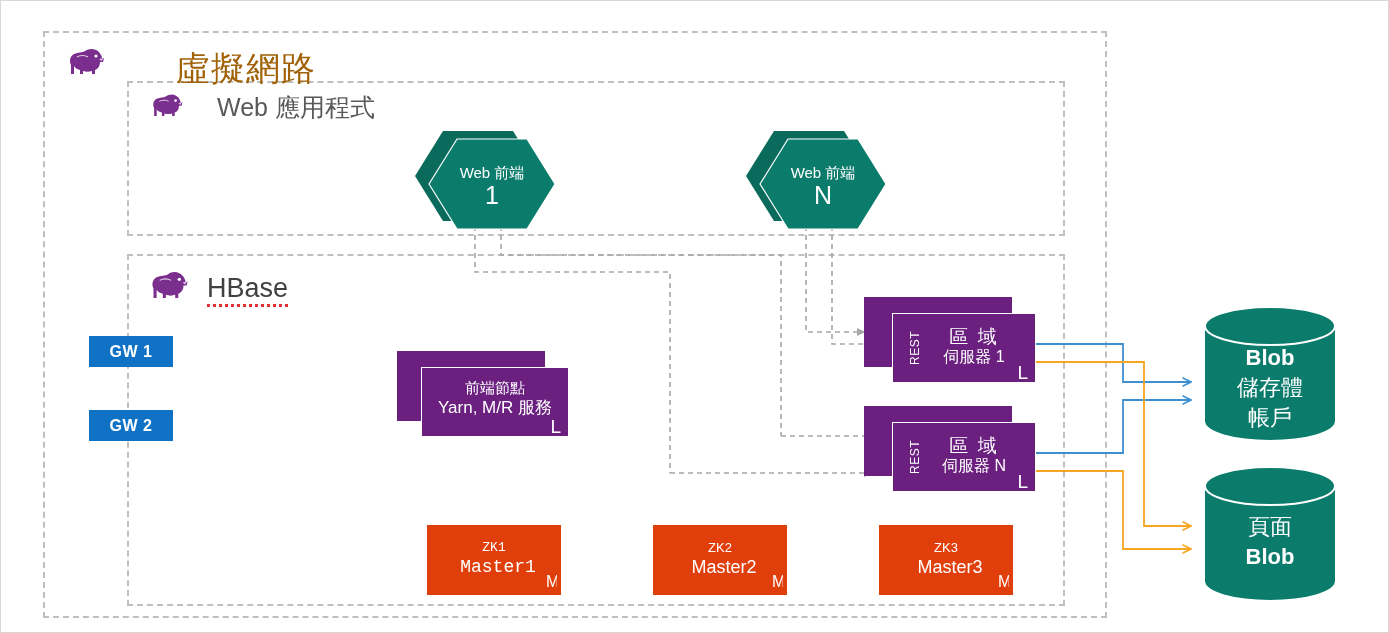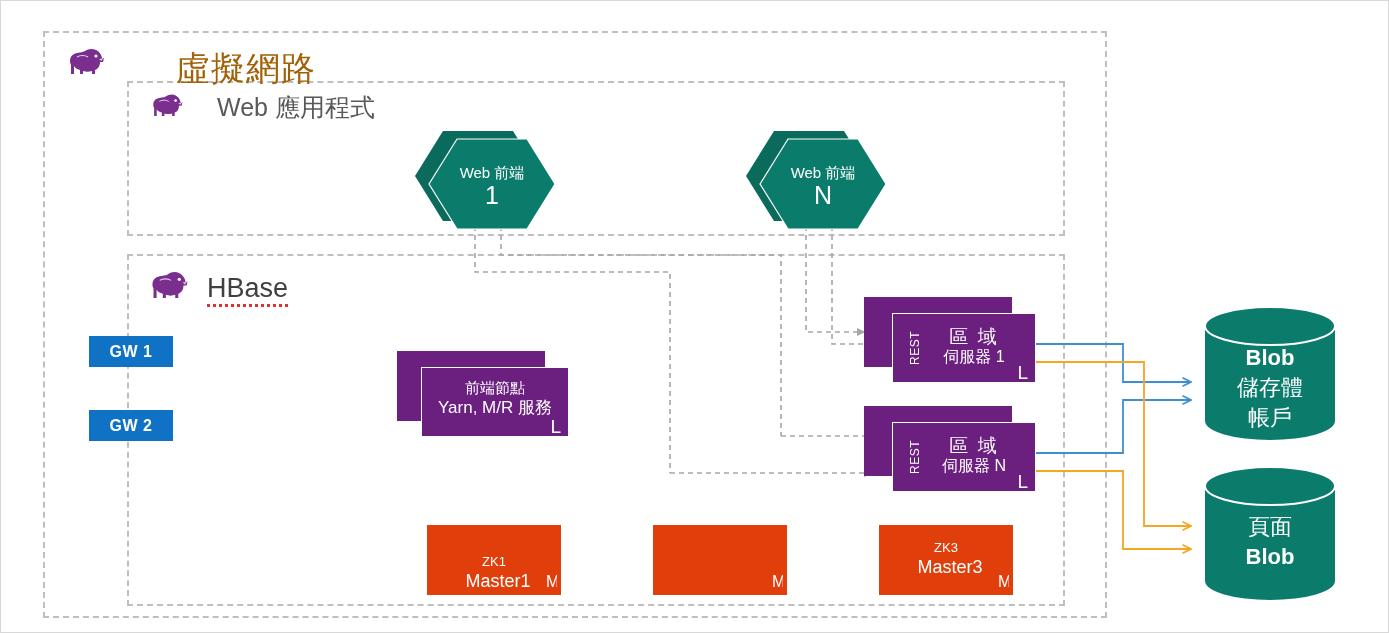--- a/index.html
+++ b/index.html
@@ -298,30 +298,34 @@
       <div class="body" style="top:12px; left:24px; right:4px;">
         <span class="rs-1">區 域</span>
         <span class="rs-2">伺服器 N</span>
       </div>
       <span class="corner" style="bottom:-1px;">L</span>
     </div>
   </div>
 
   <div class="stack" style="left:426px; top:524px; width:134px; height:70px;">
     <div class="front" style="left:0; top:0; width:134px; height:70px; background:#E03E0A; border:none;">
-      <div class="body" style="top:28px;">
+      <div class="body" style="top:14px;font-family:Liberation Mono, monospace;">
         <span class="zk-1">ZK1</span>
         <span class="zk-2">Master1</span>
       </div>
       <span class="corner clip">M</span>
     </div>
   </div>
 
   <div class="stack" style="left:652px; top:524px; width:134px; height:70px;">
     <div class="front" style="left:0; top:0; width:134px; height:70px; background:#E03E0A; border:none;">
+      <div class="body" style="top:14px;">
+        <span class="zk-1">ZK2</span>
+        <span class="zk-2">Master2</span>
+      </div>
       <span class="corner clip">M</span>
     </div>
   </div>
 
   <div class="stack" style="left:878px; top:524px; width:134px; height:74px;">
     <div class="front" style="left:0; top:0; width:134px; height:70px; background:#E03E0A; border:none;">
       <div class="body" style="top:14px;">
         <span class="zk-1">ZK3</span>
         <span class="zk-2">Master3</span>
       </div>

